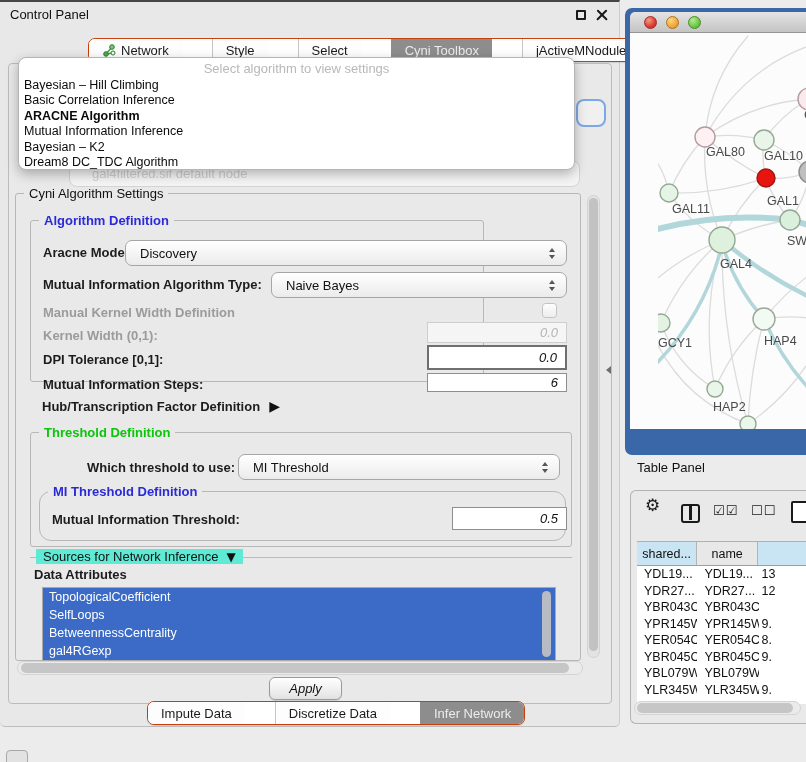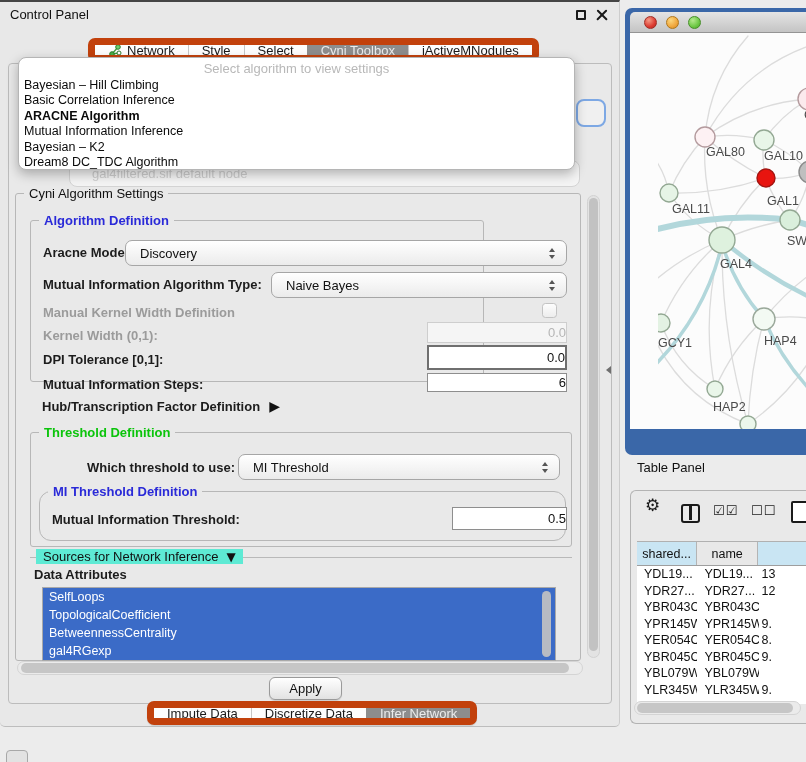--- a/index.html
+++ b/index.html
@@ -16,22 +16,22 @@
   .titlebar .wtitle { position:absolute; left:10px; top:5px; font-size:13px; }
   .float-icon { position:absolute; right:33px; top:8px; width:10px; height:10px;
     border:2px solid #1a1a1a; border-radius:1px; }
   .close-icon { position:absolute; right:11px; top:7px; width:12px; height:12px; }
   .close-icon::before,.close-icon::after { content:""; position:absolute; left:-1px; top:5px;
     width:14px; height:2.4px; background:#1a1a1a; border-radius:1px; }
   .close-icon::before { transform:rotate(45deg); }
   .close-icon::after { transform:rotate(-45deg); }
 
   
-  .tabbar { display:inline-flex; border:7px solid #c2410c; border-radius:7px; overflow:hidden;
-    background:#fff; height:24px; box-shadow:0 1px 1px rgba(0,0,0,0.12); }
+  .tabbar { display:inline-flex; border:1px solid #c2410c; border-radius:7px; overflow:hidden;
+    background:#fff; height:24px; box-shadow:0 1px 1px rgba(0,0,0,0.12);gap:30px; }
   .seg { display:flex; align-items:center; gap:5px; padding:0 13px; font-size:13px;
     background:#fdfdfd; color:#1a1a1a; white-space:nowrap; }
   .seg + .seg { border-left:1px solid #c6c6c6; }
   .seg.selected { background:#8d8d8d; color:#ececec; border-left-color:#8d8d8d; }
   #top-tabs { left:88px; top:36px; }
   #bottom-tabs { left:147px; top:699px; position:absolute; }
 
   
   #main-panel { left:8px; top:61px; width:604px; height:641px; background:#e9e9e9;
     border:1px solid #bcbcbc; border-radius:4px; }
@@ -64,21 +64,21 @@
 
   .combo { position:absolute; display:flex; align-items:center; border:1px solid #a6a6a6;
     border-radius:7px; background:linear-gradient(#ffffff,#ebebeb); font-size:13px;
     padding-left:14px; box-shadow:inset 0 1px 0 rgba(255,255,255,.7); }
   .spin { margin-left:auto; margin-right:11px; display:flex; flex-direction:column; gap:3px; }
   .spin i { display:block; width:0; height:0; border-left:3.5px solid transparent; border-right:3.5px solid transparent; }
   .spin .up { border-bottom:4.5px solid #555; }
   .spin .dn { border-top:4.5px solid #555; }
 
   .tfield { position:absolute; background:#fff; font-size:13px; text-align:right;
-    display:flex; align-items:center; justify-content:flex-end; }
+    padding-right:8px; display:flex; align-items:center; justify-content:flex-end;font-style:italic; }
   .tfield.dis { background:#f5f5f5; color:#b5b5b5; border:1px solid #cecece; }
   .tfield.strong { border:2px solid #6f6f6f; }
   .tfield.thin { border:1px solid #8e8e8e; }
 
   .checkbox { position:absolute; width:15px; height:15px; border:1px solid #c3c3c3;
     border-radius:3.5px; background:linear-gradient(#fdfdfd,#ededed); }
 
   .tri { font-family:"DejaVu Sans",sans-serif; font-size:12px; color:#111; }
 
   
@@ -90,21 +90,21 @@
 
   
   #attr-list { position:absolute; left:26px; top:393px; width:514px; height:74px;
     background:#3b6bc7; border:1px solid #a9a9a9; overflow:hidden; }
   .attr-row { color:#fff; font-size:12.5px; line-height:18px; padding-left:6px; }
   #attr-list .lthumb { position:absolute; right:4px; top:3px; width:9px; height:66px;
     background:#b7bbc3; border-radius:5px; }
 
   #apply-btn { position:absolute; left:260px; top:613px; width:73px; height:23px;
     border:1px solid #9a9a9a; border-radius:6px; background:linear-gradient(#ffffff,#e2e2e2);
-    font-size:13px; text-align:center; line-height:21px; box-shadow:0 1px 1px rgba(0,0,0,0.12); }
+    font-size:13px; text-align:center; line-height:21px; box-shadow:0 1px 1px rgba(0,0,0,0.12);font-style:italic; }
 
   .mini-btn { left:6px; top:750px; width:22px; height:16px; border:1px solid #a8a8a8;
     border-radius:4px; background:#e2e2e2; }
 
   
   .split-arrow { left:606px; top:366px; width:0; height:0; border-top:4px solid transparent;
     border-bottom:4px solid transparent; border-right:5px solid #6f6f6f; }
 
   
   #net-frame { left:625px; top:8px; width:181px; height:447px; background:#3a67a8;
@@ -248,22 +248,22 @@
 
       <div class="abs" style="left:14px; top:363px; width:542px; border-top:1px solid #b9b9b9;"></div>
       <div class="abs" style="left:20px; top:355px; background:#5eead4; padding:0 7px; display:flex; gap:8px; align-items:center;">
         <span style="font-size:13px;">Sources for Network Inference</span>
         <span class="tri">▼</span>
       </div>
       <span class="flabel" style="left:18px; top:373px;">Data Attributes</span>
 
       <div id="attr-list">
         <div class="lthumb"></div>
-      <div class="attr-row">SelfLoops</div>
-          <div class="attr-row">TopologicalCoefficient</div>
+      <div class="attr-row">TopologicalCoefficient</div>
+          <div class="attr-row">SelfLoops</div>
           <div class="attr-row">BetweennessCentrality</div>
           <div class="attr-row">gal4RGexp</div>
         </div>
     </div>
 
     <div class="vscroll" style="left:578px; top:131px; width:13px; height:463px;">
       <div class="thumb"></div>
     </div>
 
     <div class="hscroll" style="left:8px; top:597px; width:566px; height:14px;">

